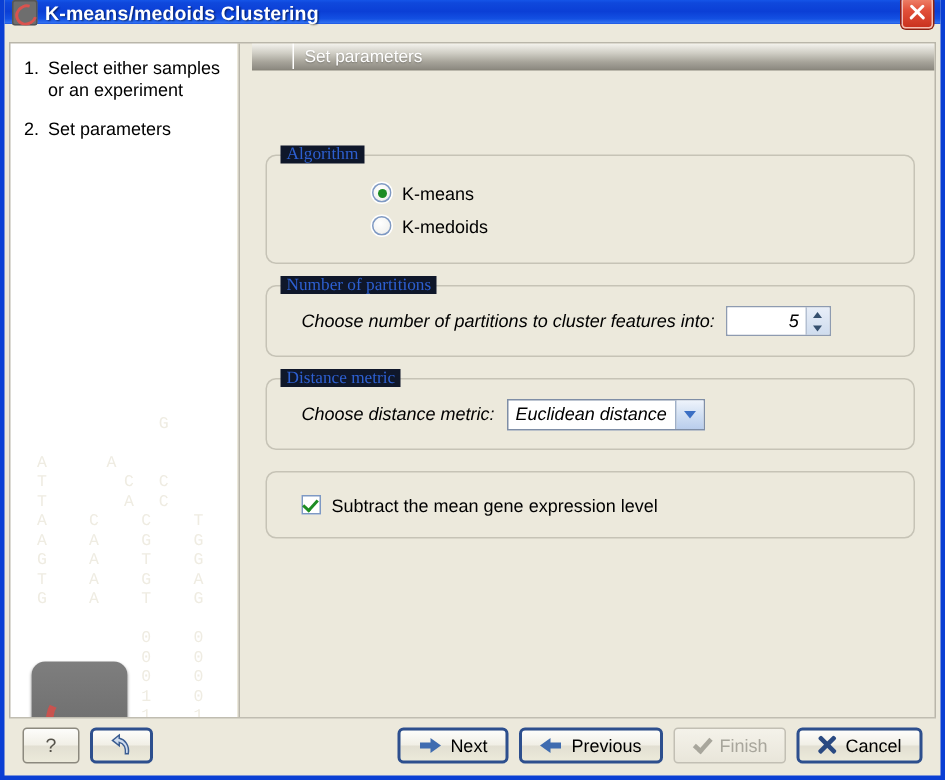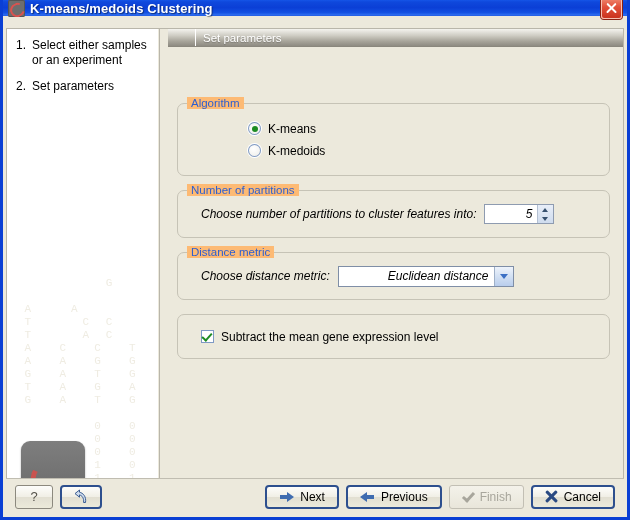--- a/index.html
+++ b/index.html
@@ -228,24 +228,25 @@
     border-radius: 7px;
     margin-bottom: 14px;
     padding: 12px 12px 12px 12px;
     box-sizing: border-box;
   }
   .group-legend {
     position: absolute;
     top: -7px;
     left: 9px;
     padding: 0 4px;
-    background: #fdba74;
+    background: #0f172a;
     color: #2d5fd0;
     font-size: 11.5px;
     white-space: nowrap;
+    font-family: Liberation Serif, serif;
   }
 
   
   .radio-row {
     display: flex;
     align-items: center;
     margin: 3px 0 3px 11px;
     height: 19px;
     padding-left: 47px;
   }
@@ -330,21 +331,20 @@
 
   
   .combo {
     display: flex;
     align-items: stretch;
     height: 21px;
     border: 1px solid #7f8ea6;
     background: #ffffff;
     box-sizing: border-box;
     cursor: pointer;
-    padding-left: 44px;
   }
   .combo-value {
     font-size: 12px;
     line-height: 19px;
     padding: 0 6px 0 5px;
     white-space: nowrap;
   }
   .combo-arrow {
     width: 18px;
     flex: 0 0 auto;

